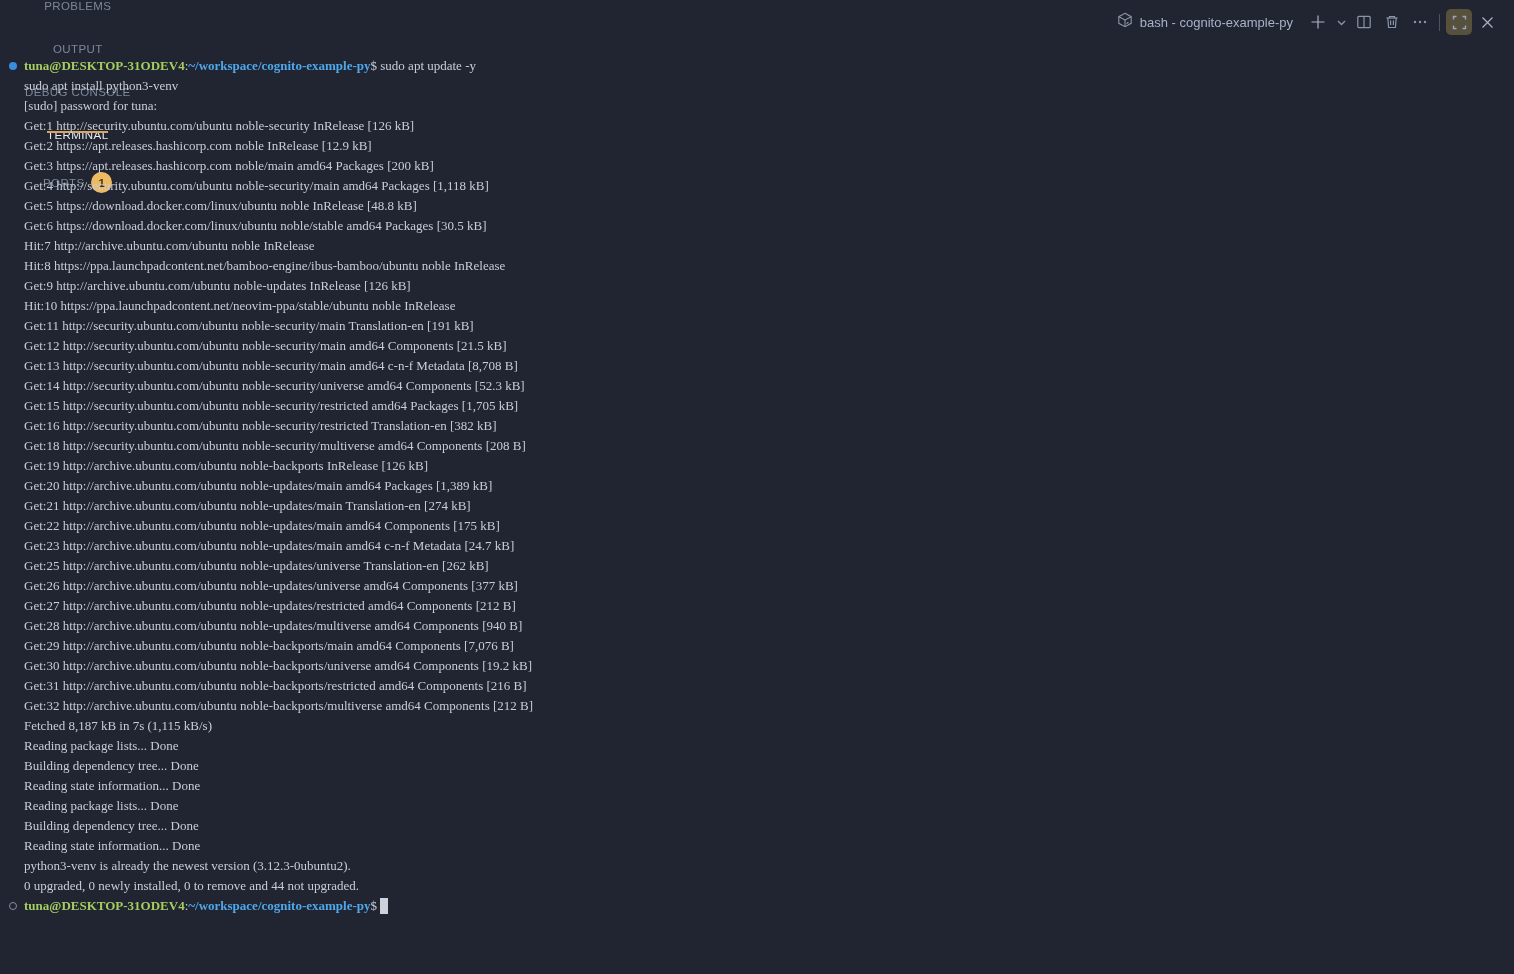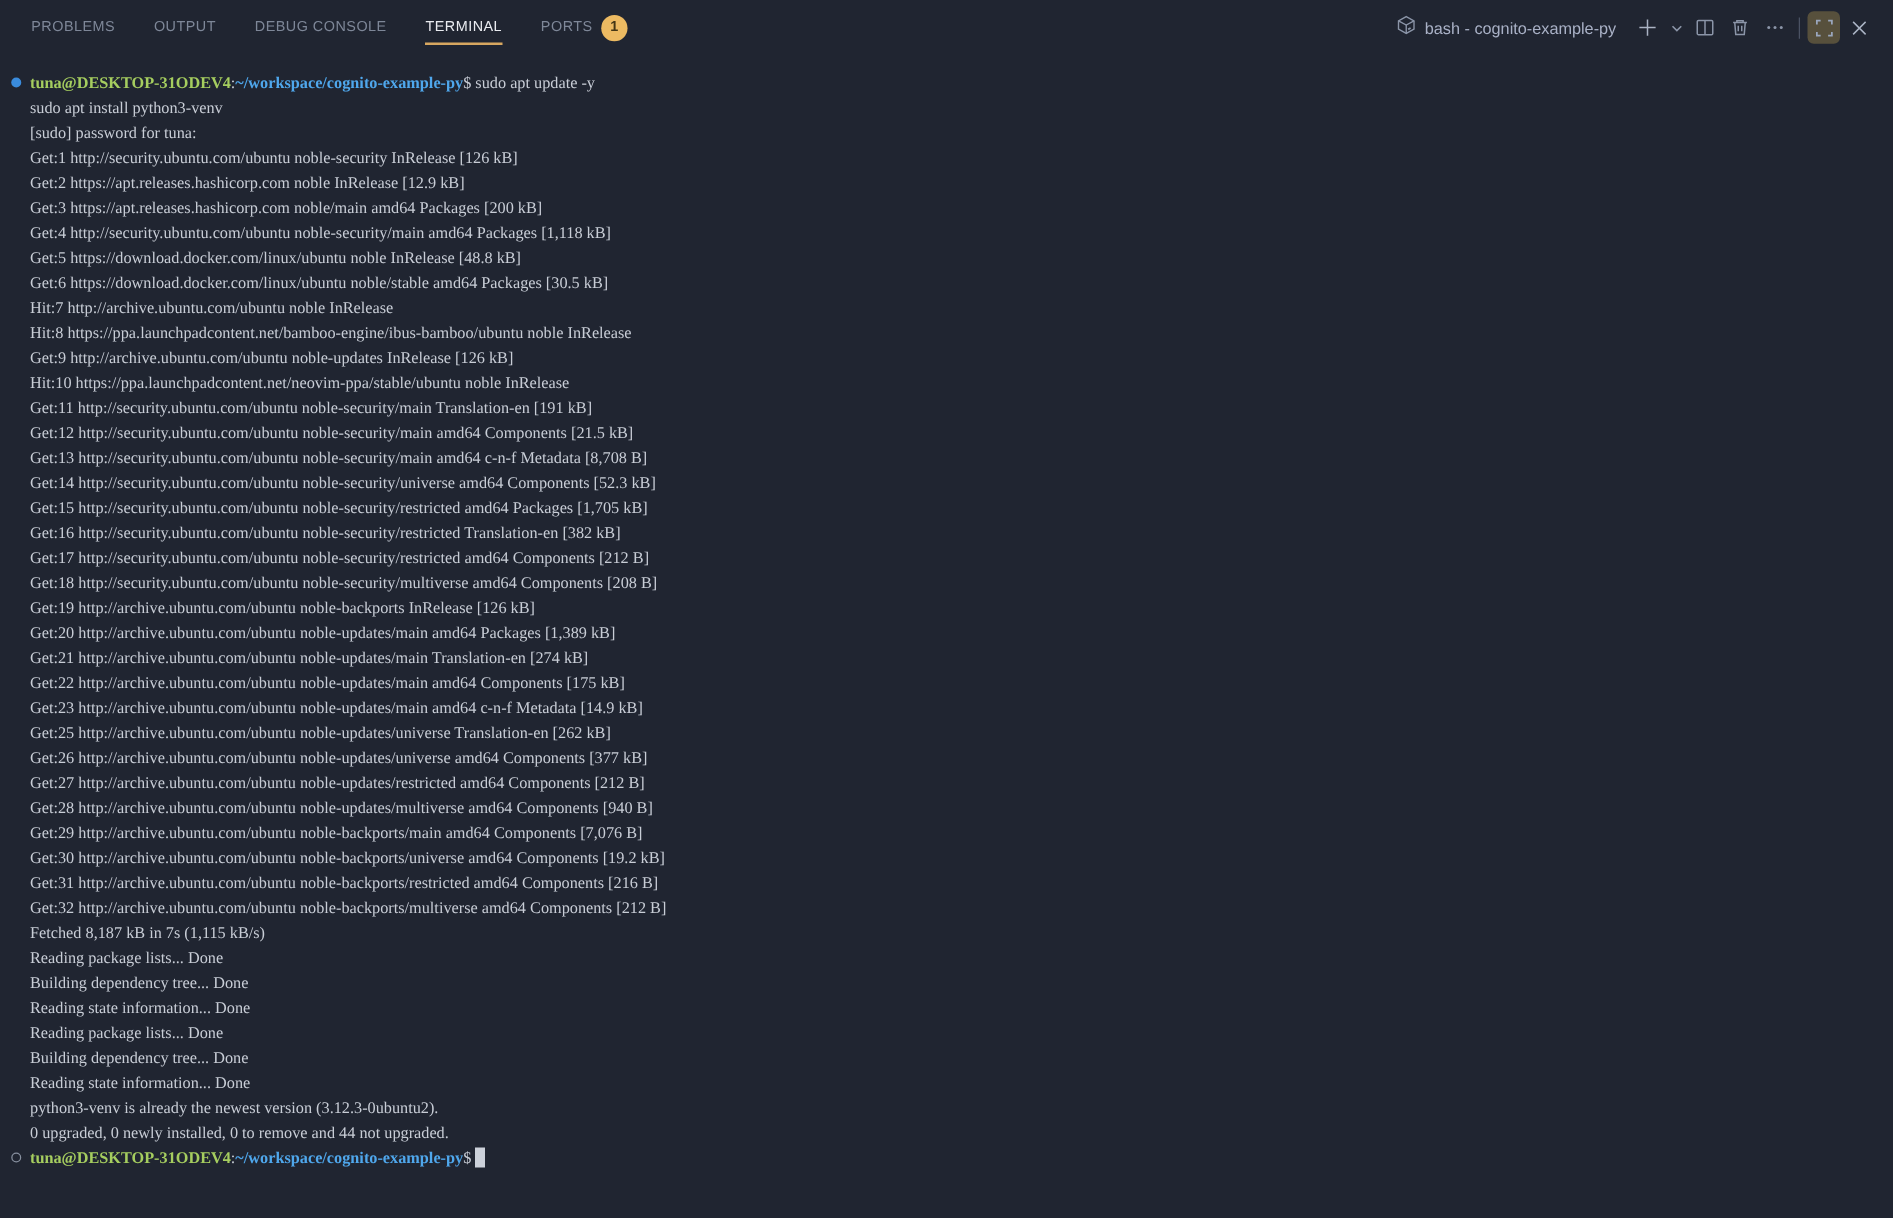--- a/index.html
+++ b/index.html
@@ -21,21 +21,21 @@
   *{margin:0;padding:0;box-sizing:border-box;}
   html,body{width:1514px;height:974px;overflow:hidden;}
   body{background:var(--bg);font-family:"Liberation Sans",sans-serif;}
 
   
   .panel-bar{
     height:44px;width:100%;
     display:flex;align-items:center;justify-content:space-between;
     padding:0 14px 0 25px;position:relative;
   }
-  .tabs{display:flex;align-items:center;gap:31px;height:100%;}
+  .tabs{display:flex;align-items:center;gap:31px;height:100%;flex-direction:column;}
   .tab{
     position:relative;height:100%;display:flex;align-items:center;
     font-size:11.5px;letter-spacing:.4px;color:var(--tab-fg);
     cursor:pointer;user-select:none;
   }
   .tab.active{color:var(--tab-active-fg);}
   .tab.active::after{
     content:"";position:absolute;left:0;right:0;bottom:8px;
     height:2px;background:var(--accent);
   }
@@ -166,27 +166,26 @@
     <div class="term-line"><span class="c-fg">Hit:7 http://archive.ubuntu.com/ubuntu noble InRelease</span></div>
     <div class="term-line"><span class="c-fg">Hit:8 https://ppa.launchpadcontent.net/bamboo-engine/ibus-bamboo/ubuntu noble InRelease</span></div>
     <div class="term-line"><span class="c-fg">Get:9 http://archive.ubuntu.com/ubuntu noble-updates InRelease [126 kB]</span></div>
     <div class="term-line"><span class="c-fg">Hit:10 https://ppa.launchpadcontent.net/neovim-ppa/stable/ubuntu noble InRelease</span></div>
     <div class="term-line"><span class="c-fg">Get:11 http://security.ubuntu.com/ubuntu noble-security/main Translation-en [191 kB]</span></div>
     <div class="term-line"><span class="c-fg">Get:12 http://security.ubuntu.com/ubuntu noble-security/main amd64 Components [21.5 kB]</span></div>
     <div class="term-line"><span class="c-fg">Get:13 http://security.ubuntu.com/ubuntu noble-security/main amd64 c-n-f Metadata [8,708 B]</span></div>
     <div class="term-line"><span class="c-fg">Get:14 http://security.ubuntu.com/ubuntu noble-security/universe amd64 Components [52.3 kB]</span></div>
     <div class="term-line"><span class="c-fg">Get:15 http://security.ubuntu.com/ubuntu noble-security/restricted amd64 Packages [1,705 kB]</span></div>
     <div class="term-line"><span class="c-fg">Get:16 http://security.ubuntu.com/ubuntu noble-security/restricted Translation-en [382 kB]</span></div>
-    <div class="term-line"><span class="c-fg">Get:17 http://security.ubuntu.com/ubuntu noble-security/restricted amd64 Components [212 B]</span></div>
     <div class="term-line"><span class="c-fg">Get:18 http://security.ubuntu.com/ubuntu noble-security/multiverse amd64 Components [208 B]</span></div>
     <div class="term-line"><span class="c-fg">Get:19 http://archive.ubuntu.com/ubuntu noble-backports InRelease [126 kB]</span></div>
     <div class="term-line"><span class="c-fg">Get:20 http://archive.ubuntu.com/ubuntu noble-updates/main amd64 Packages [1,389 kB]</span></div>
     <div class="term-line"><span class="c-fg">Get:21 http://archive.ubuntu.com/ubuntu noble-updates/main Translation-en [274 kB]</span></div>
     <div class="term-line"><span class="c-fg">Get:22 http://archive.ubuntu.com/ubuntu noble-updates/main amd64 Components [175 kB]</span></div>
-    <div class="term-line"><span class="c-fg">Get:23 http://archive.ubuntu.com/ubuntu noble-updates/main amd64 c-n-f Metadata [14.9 kB]</span></div>
+    <div class="term-line"><span class="c-fg">Get:23 http://archive.ubuntu.com/ubuntu noble-updates/main amd64 c-n-f Metadata [24.7 kB]</span></div>
     <div class="term-line"><span class="c-fg">Get:25 http://archive.ubuntu.com/ubuntu noble-updates/universe Translation-en [262 kB]</span></div>
     <div class="term-line"><span class="c-fg">Get:26 http://archive.ubuntu.com/ubuntu noble-updates/universe amd64 Components [377 kB]</span></div>
     <div class="term-line"><span class="c-fg">Get:27 http://archive.ubuntu.com/ubuntu noble-updates/restricted amd64 Components [212 B]</span></div>
     <div class="term-line"><span class="c-fg">Get:28 http://archive.ubuntu.com/ubuntu noble-updates/multiverse amd64 Components [940 B]</span></div>
     <div class="term-line"><span class="c-fg">Get:29 http://archive.ubuntu.com/ubuntu noble-backports/main amd64 Components [7,076 B]</span></div>
     <div class="term-line"><span class="c-fg">Get:30 http://archive.ubuntu.com/ubuntu noble-backports/universe amd64 Components [19.2 kB]</span></div>
     <div class="term-line"><span class="c-fg">Get:31 http://archive.ubuntu.com/ubuntu noble-backports/restricted amd64 Components [216 B]</span></div>
     <div class="term-line"><span class="c-fg">Get:32 http://archive.ubuntu.com/ubuntu noble-backports/multiverse amd64 Components [212 B]</span></div>
     <div class="term-line"><span class="c-fg">Fetched 8,187 kB in 7s (1,115 kB/s)</span></div>
     <div class="term-line"><span class="c-fg">Reading package lists... Done</span></div>

